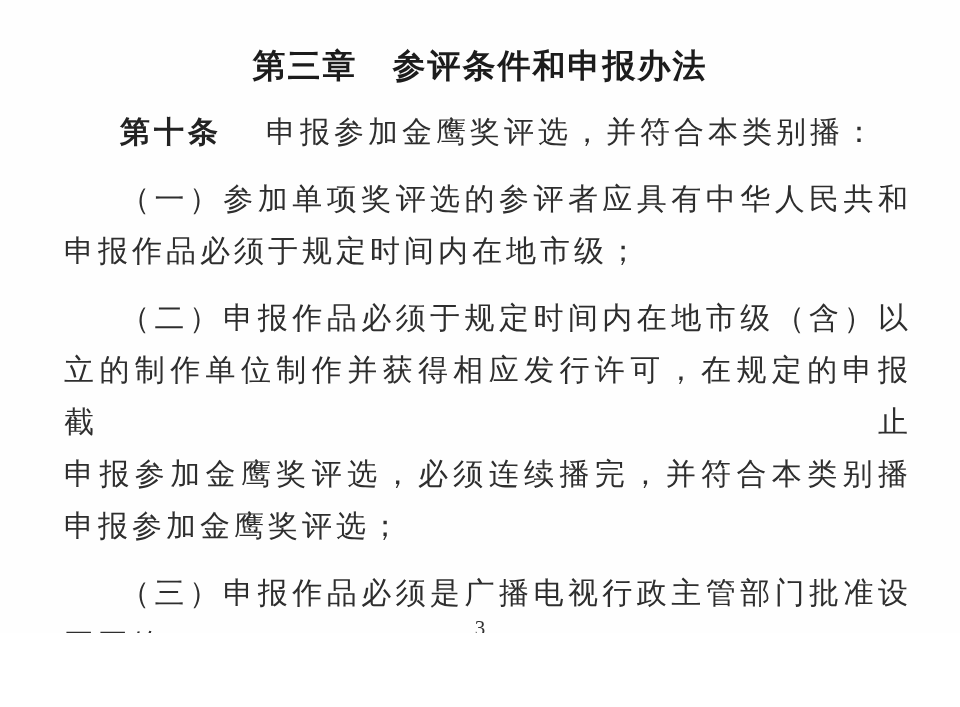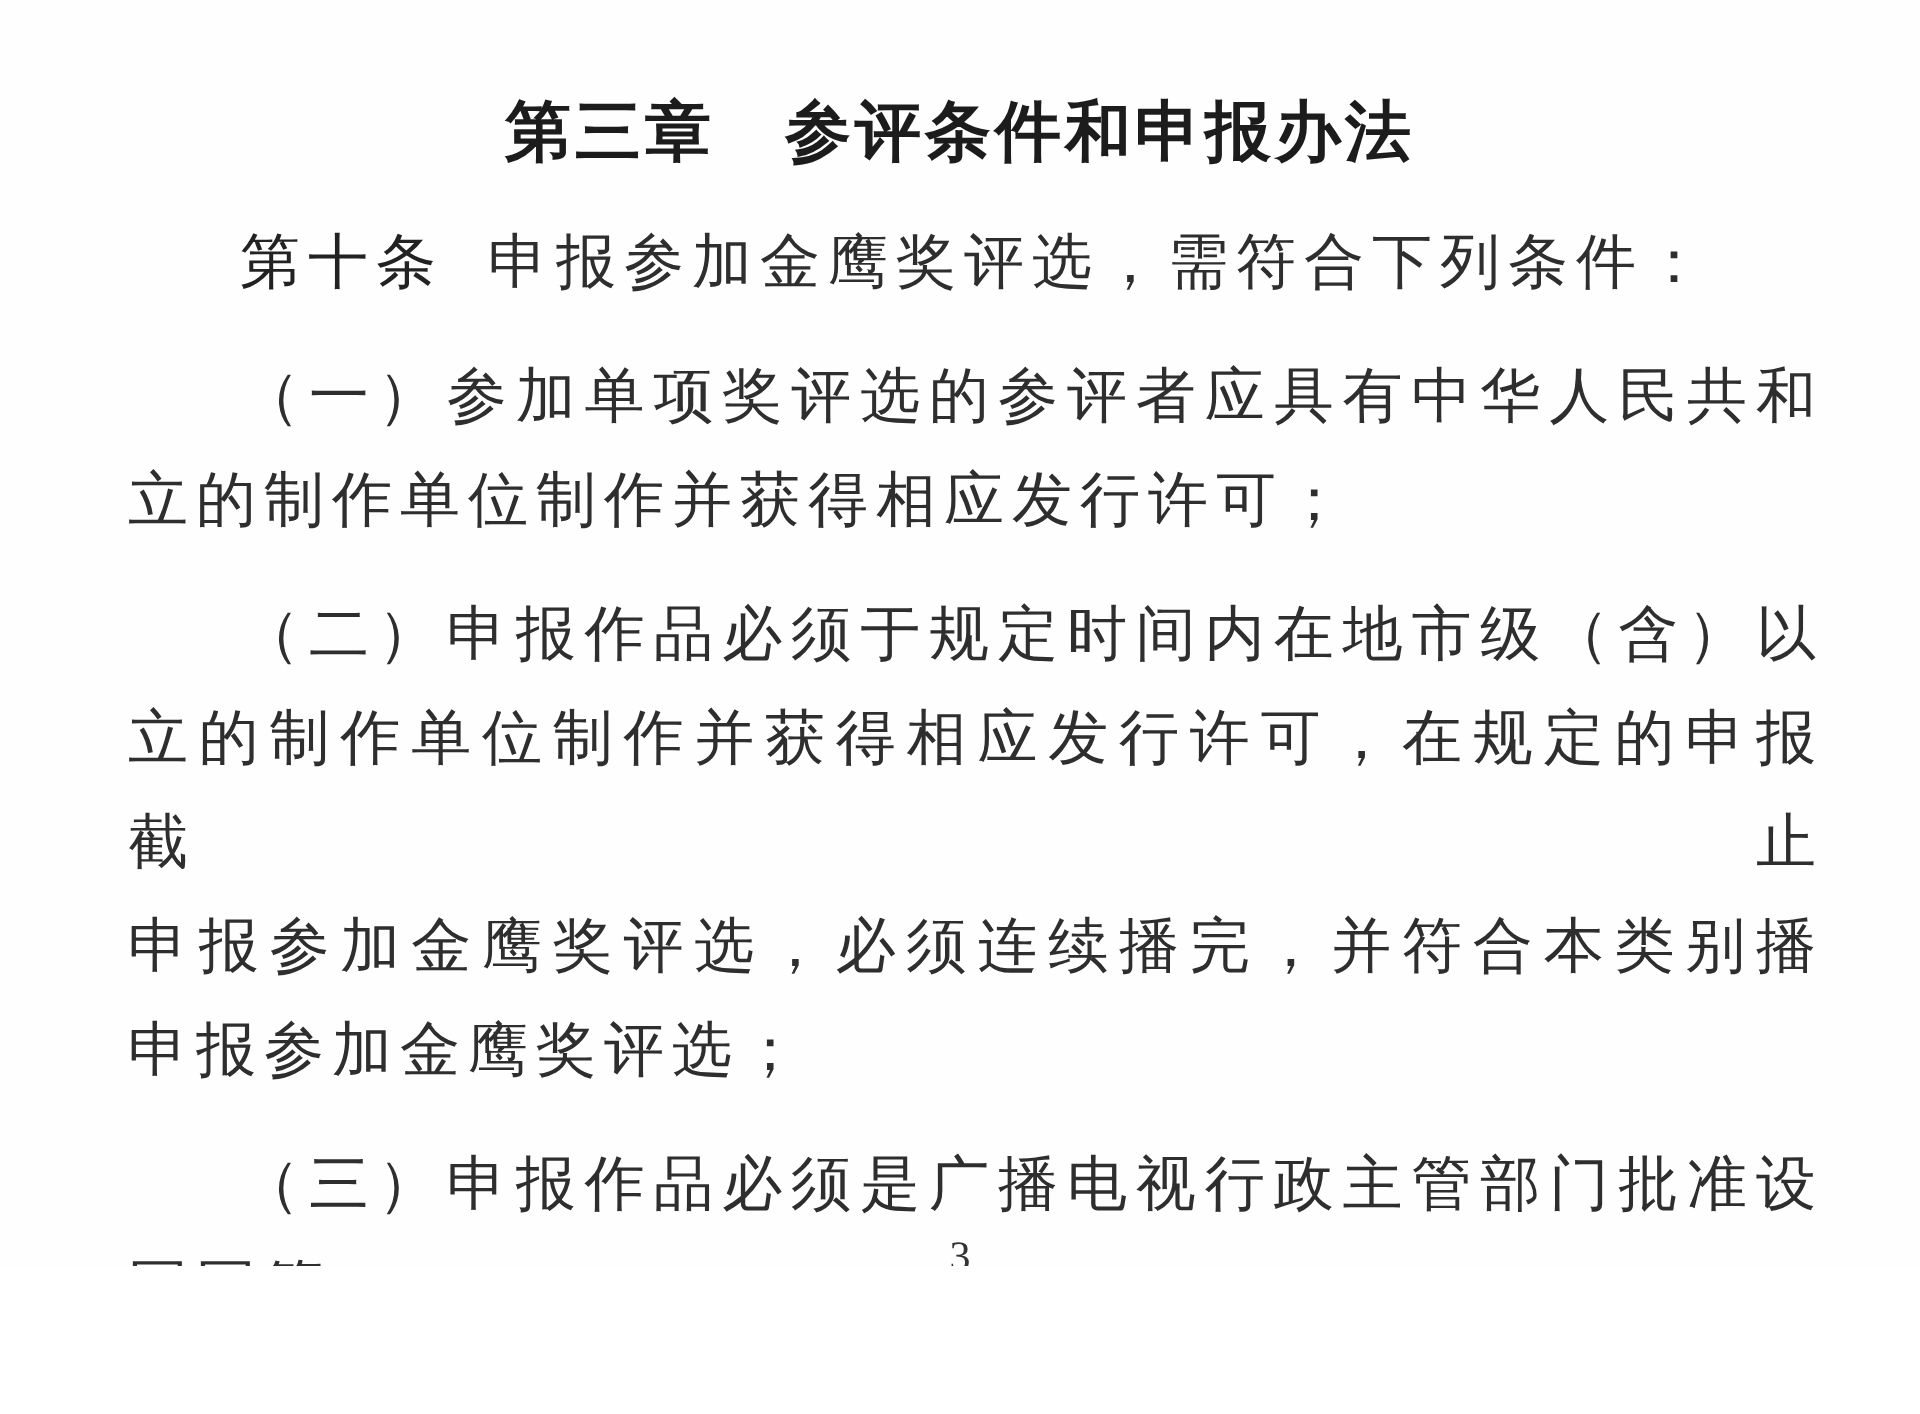--- a/index.html
+++ b/index.html
@@ -37,23 +37,23 @@
     white-space: nowrap;
   }
   .indent { text-indent: 56px; }
   .justify {
     white-space: normal;
     text-align: justify;
     text-align-last: justify;
   }
   .para-gap { margin-top: 15px; }
   .clause-num {
-    font-weight: normal;
+    font-weight: bold;
     color: #222222;
-    margin-right: 22px;
+    margin-right: 44px;
   }
   .page-number {
     position: absolute;
     bottom: -8px;
     left: 0;
     right: 0;
     text-align: center;
     font-size: 21px;
     letter-spacing: 0;
     color: #333333;
@@ -61,25 +61,25 @@
 </style>
 </head>
 <body>
 
 <div class="page">
 
   <h1 class="title">第三章　参评条件和申报办法</h1>
 
   <div class="body">
 
-    <p class="line indent"><span class="clause-num">第十条</span><span>申报参加金鹰奖评选，需符合下列条件：</span></p>
+    <p class="line indent"><span class="clause-num">第十条</span><span>申报参加金鹰奖评选，并符合本类别播：</span></p>
 
     <p class="line indent justify para-gap">（一）参加单项奖评选的参评者应具有中华人民共和</p>
 
-    <p class="line">立的制作单位制作并获得相应发行许可；</p>
+    <p class="line">申报作品必须于规定时间内在地市级；</p>
 
     <p class="line indent justify para-gap">（二）申报作品必须于规定时间内在地市级（含）以</p>
 
     <p class="line justify">立的制作单位制作并获得相应发行许可，在规定的申报截止</p>
 
     <p class="line justify">申报参加金鹰奖评选，必须连续播完，并符合本类别播</p>
 
     <p class="line">申报参加金鹰奖评选；</p>
 
     <p class="line indent justify para-gap">（三）申报作品必须是广播电视行政主管部门批准设</p>

